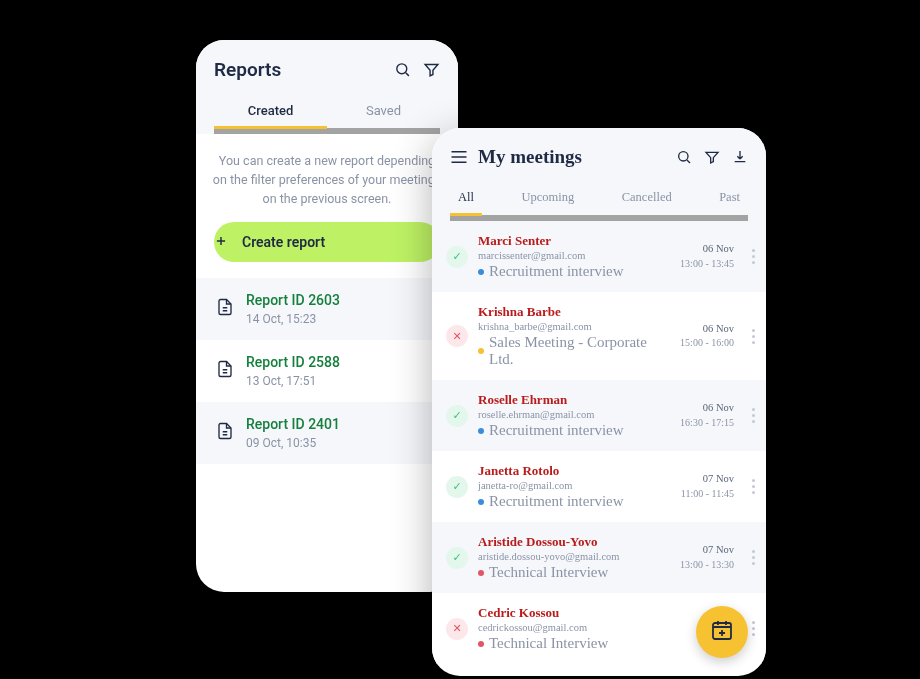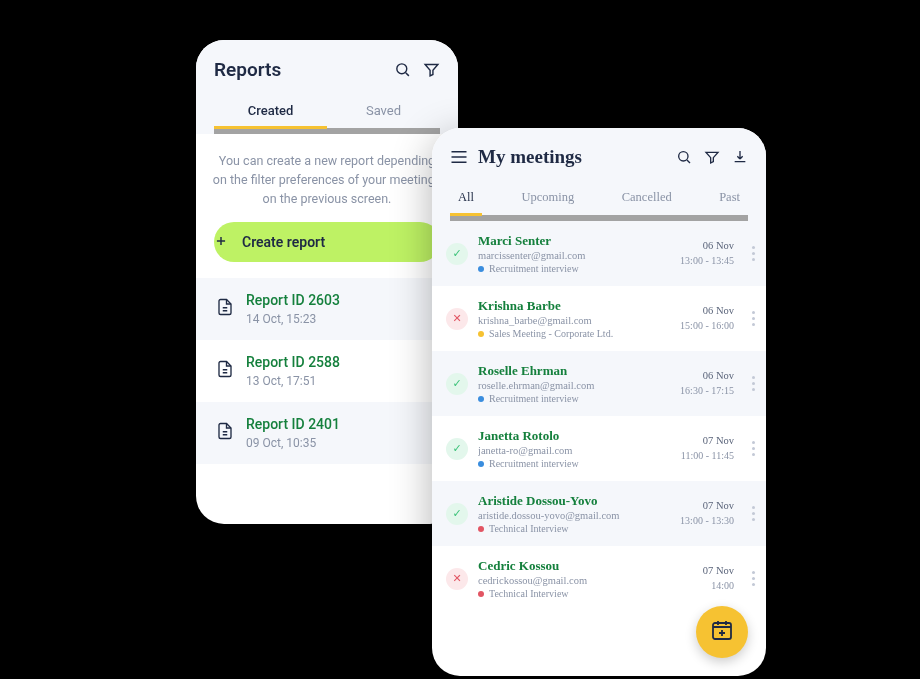--- a/index.html
+++ b/index.html
@@ -15,21 +15,21 @@
     position: absolute;
     background: #fff;
     border-radius: 28px;
     box-shadow: 0 10px 40px rgba(0,0,0,0.3);
     overflow: hidden;
   }
   .phone.reports {
     left: 196px;
     top: 40px;
     width: 262px;
-    height: 484px;
+    height: 552px;
   }
   .phone.meetings {
     left: 432px;
     top: 128px;
     width: 334px;
     height: 548px;
     font-family: Liberation Serif, serif;
   }
   .header {
     background: #f5f7fb;
@@ -149,32 +149,32 @@
     color: #3ac278;
   }
   .status-badge.cancel {
     background: #fce8ea;
     color: #e25563;
   }
   .meeting-main { flex: 1; min-width:0; }
   .meeting-name {
     font-size: 13px;
     font-weight: 600;
-    color: #15803d;
+    color: #b91c1c;
   }
   .meeting-email {
     font-size: 10.5px;
     color: #8a93a6;
     margin-top: 1px;
     white-space: nowrap;
     overflow: hidden;
     text-overflow: ellipsis;
   }
   .meeting-type {
-    font-size: 10px;
+    font-size: 15px;
     color: #8a93a6;
     margin-top: 2px;
     display: flex;
     align-items: center;
     gap: 5px;
   }
   .dot {
     width: 6px; height: 6px; border-radius: 50%;
     flex-shrink:0;
   }

